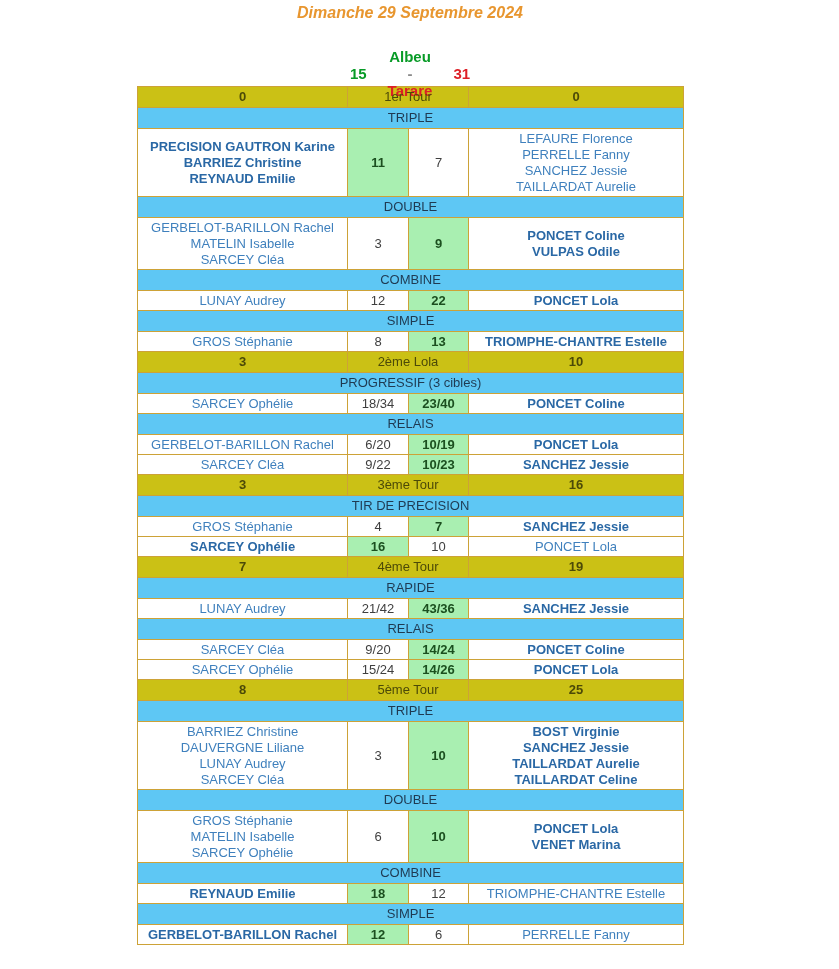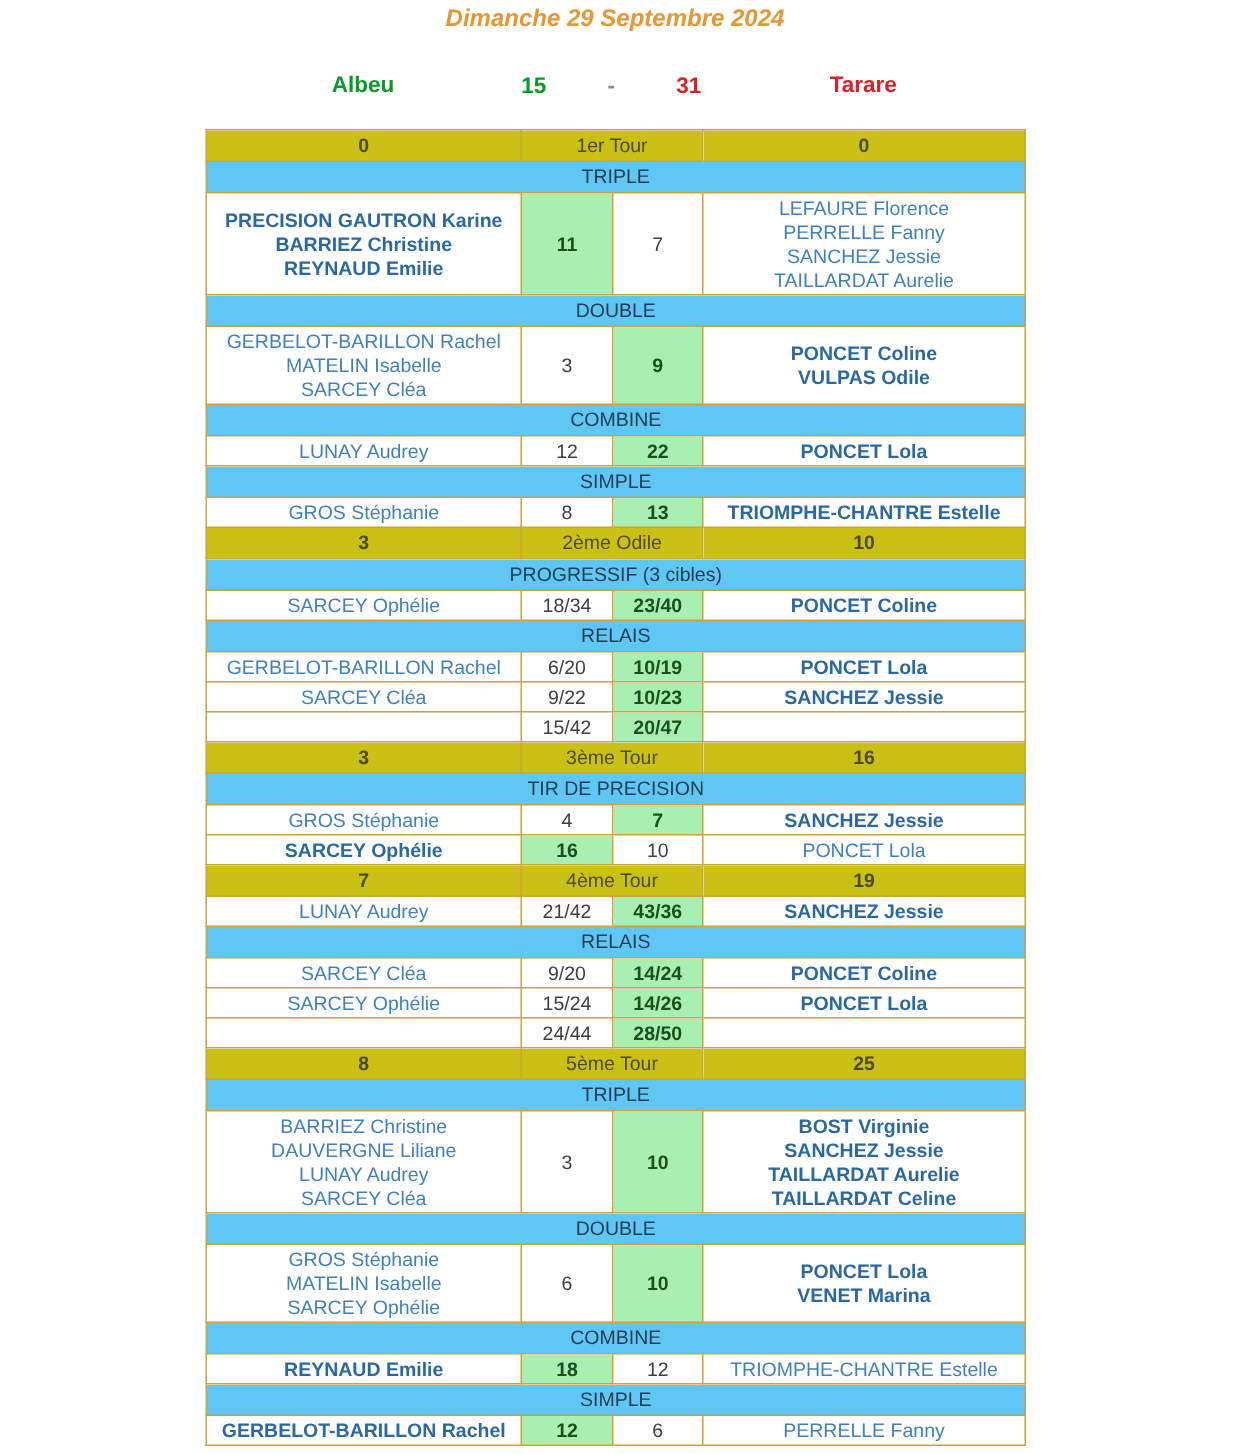--- a/index.html
+++ b/index.html
@@ -5,21 +5,21 @@
   :root{
     --title-orange:#e8962f; --home-green:#089b27; --away-red:#dd1f26; --separator-gray:#8a8a8a;
     --tour-bg:#cbc115; --tour-text:#4c4a08; --section-bg:#5ec7f4; --section-text:#1f3a52;
     --winner-bg:#a9efb1; --winner-text:#1b4f1f; --cell-border:#cda237;
     --name-blue:#3f80bd; --name-blue-winner:#2a68a5; --score-text:#3f3f3f;
   }
   html,body{margin:0;padding:0;}
   body{width:839px;height:969px;background:#ffffff;font-family:"Liberation Sans",sans-serif;overflow:hidden;}
   .wrap{padding-top:4px;}
   .title{margin:0 0 0 137px;width:546px;text-align:center;font-size:16px;font-weight:bold;font-style:italic;color:var(--title-orange);line-height:18px;}
-  .teams{margin:26px 0 0 137px;width:546px;display:flex;font-size:15px;font-weight:bold;height:18px;}
+  .teams{margin:26px 0 0 137px;width:546px;display:flex;align-items:center;font-size:15px;font-weight:bold;height:18px;flex-direction:column;}
   .teams .home{width:210px;text-align:center;color:var(--home-green);}
   .teams .mid{width:121px;display:flex;justify-content:space-around;align-items:center;gap:40px;}
   .teams .mid .h-score{color:var(--home-green);}
   .teams .mid .sep{color:var(--separator-gray);}
   .teams .mid .a-score{color:var(--away-red);}
   .teams .away{width:215px;text-align:center;color:var(--away-red);}
   table.sheet{margin:20px 0 0 137px;border-collapse:collapse;table-layout:fixed;width:546px;}
   table.sheet td{border:1px solid var(--cell-border);text-align:center;vertical-align:middle;font-size:13px;line-height:16px;padding:1.5px 2px;overflow:hidden;}
   td.section{background:var(--section-bg);color:var(--section-text);height:17px;font-size:13.5px;margin-top:24px;}
   td.tour{background:var(--tour-bg);color:var(--tour-text);height:17px;}
@@ -113,21 +113,21 @@
             <div>GROS Stéphanie</div>
           </td>
           <td class="score">8</td>
           <td class="score win">13</td>
           <td class="names win">
             <div>TRIOMPHE-CHANTRE Estelle</div>
           </td>
         </tr>
         <tr>
           <td class="tour side">3</td>
-          <td class="tour lbl" colspan="2">2ème Odile</td>
+          <td class="tour lbl" colspan="2">2ème Lola</td>
           <td class="tour side">10</td>
         </tr>
         <tr>
           <td class="section" colspan="4">PROGRESSIF (3 cibles)</td>
         </tr>
         <tr>
           <td class="names">
             <div>SARCEY Ophélie</div>
           </td>
           <td class="score">18/34</td>
@@ -151,26 +151,20 @@
         </tr>
         <tr>
           <td class="names">
             <div>SARCEY Cléa</div>
           </td>
           <td class="score">9/22</td>
           <td class="score win">10/23</td>
           <td class="names win">
             <div>SANCHEZ Jessie</div>
           </td>
-        </tr>
-        <tr>
-          <td class="names"></td>
-          <td class="score">15/42</td>
-          <td class="score win">20/47</td>
-          <td class="names"></td>
         </tr>
         <tr>
           <td class="tour side">3</td>
           <td class="tour lbl" colspan="2">3ème Tour</td>
           <td class="tour side">16</td>
         </tr>
         <tr>
           <td class="section" colspan="4">TIR DE PRECISION</td>
         </tr>
         <tr>
@@ -192,20 +186,23 @@
           <td class="names">
             <div>PONCET Lola</div>
           </td>
         </tr>
         <tr>
           <td class="tour side">7</td>
           <td class="tour lbl" colspan="2">4ème Tour</td>
           <td class="tour side">19</td>
         </tr>
         <tr>
+          <td class="section" colspan="4">RAPIDE</td>
+        </tr>
+        <tr>
           <td class="names">
             <div>LUNAY Audrey</div>
           </td>
           <td class="score">21/42</td>
           <td class="score win">43/36</td>
           <td class="names win">
             <div>SANCHEZ Jessie</div>
           </td>
         </tr>
         <tr>
@@ -223,26 +220,20 @@
         </tr>
         <tr>
           <td class="names">
             <div>SARCEY Ophélie</div>
           </td>
           <td class="score">15/24</td>
           <td class="score win">14/26</td>
           <td class="names win">
             <div>PONCET Lola</div>
           </td>
-        </tr>
-        <tr>
-          <td class="names"></td>
-          <td class="score">24/44</td>
-          <td class="score win">28/50</td>
-          <td class="names"></td>
         </tr>
         <tr>
           <td class="tour side">8</td>
           <td class="tour lbl" colspan="2">5ème Tour</td>
           <td class="tour side">25</td>
         </tr>
         <tr>
           <td class="section" colspan="4">TRIPLE</td>
         </tr>
         <tr>

